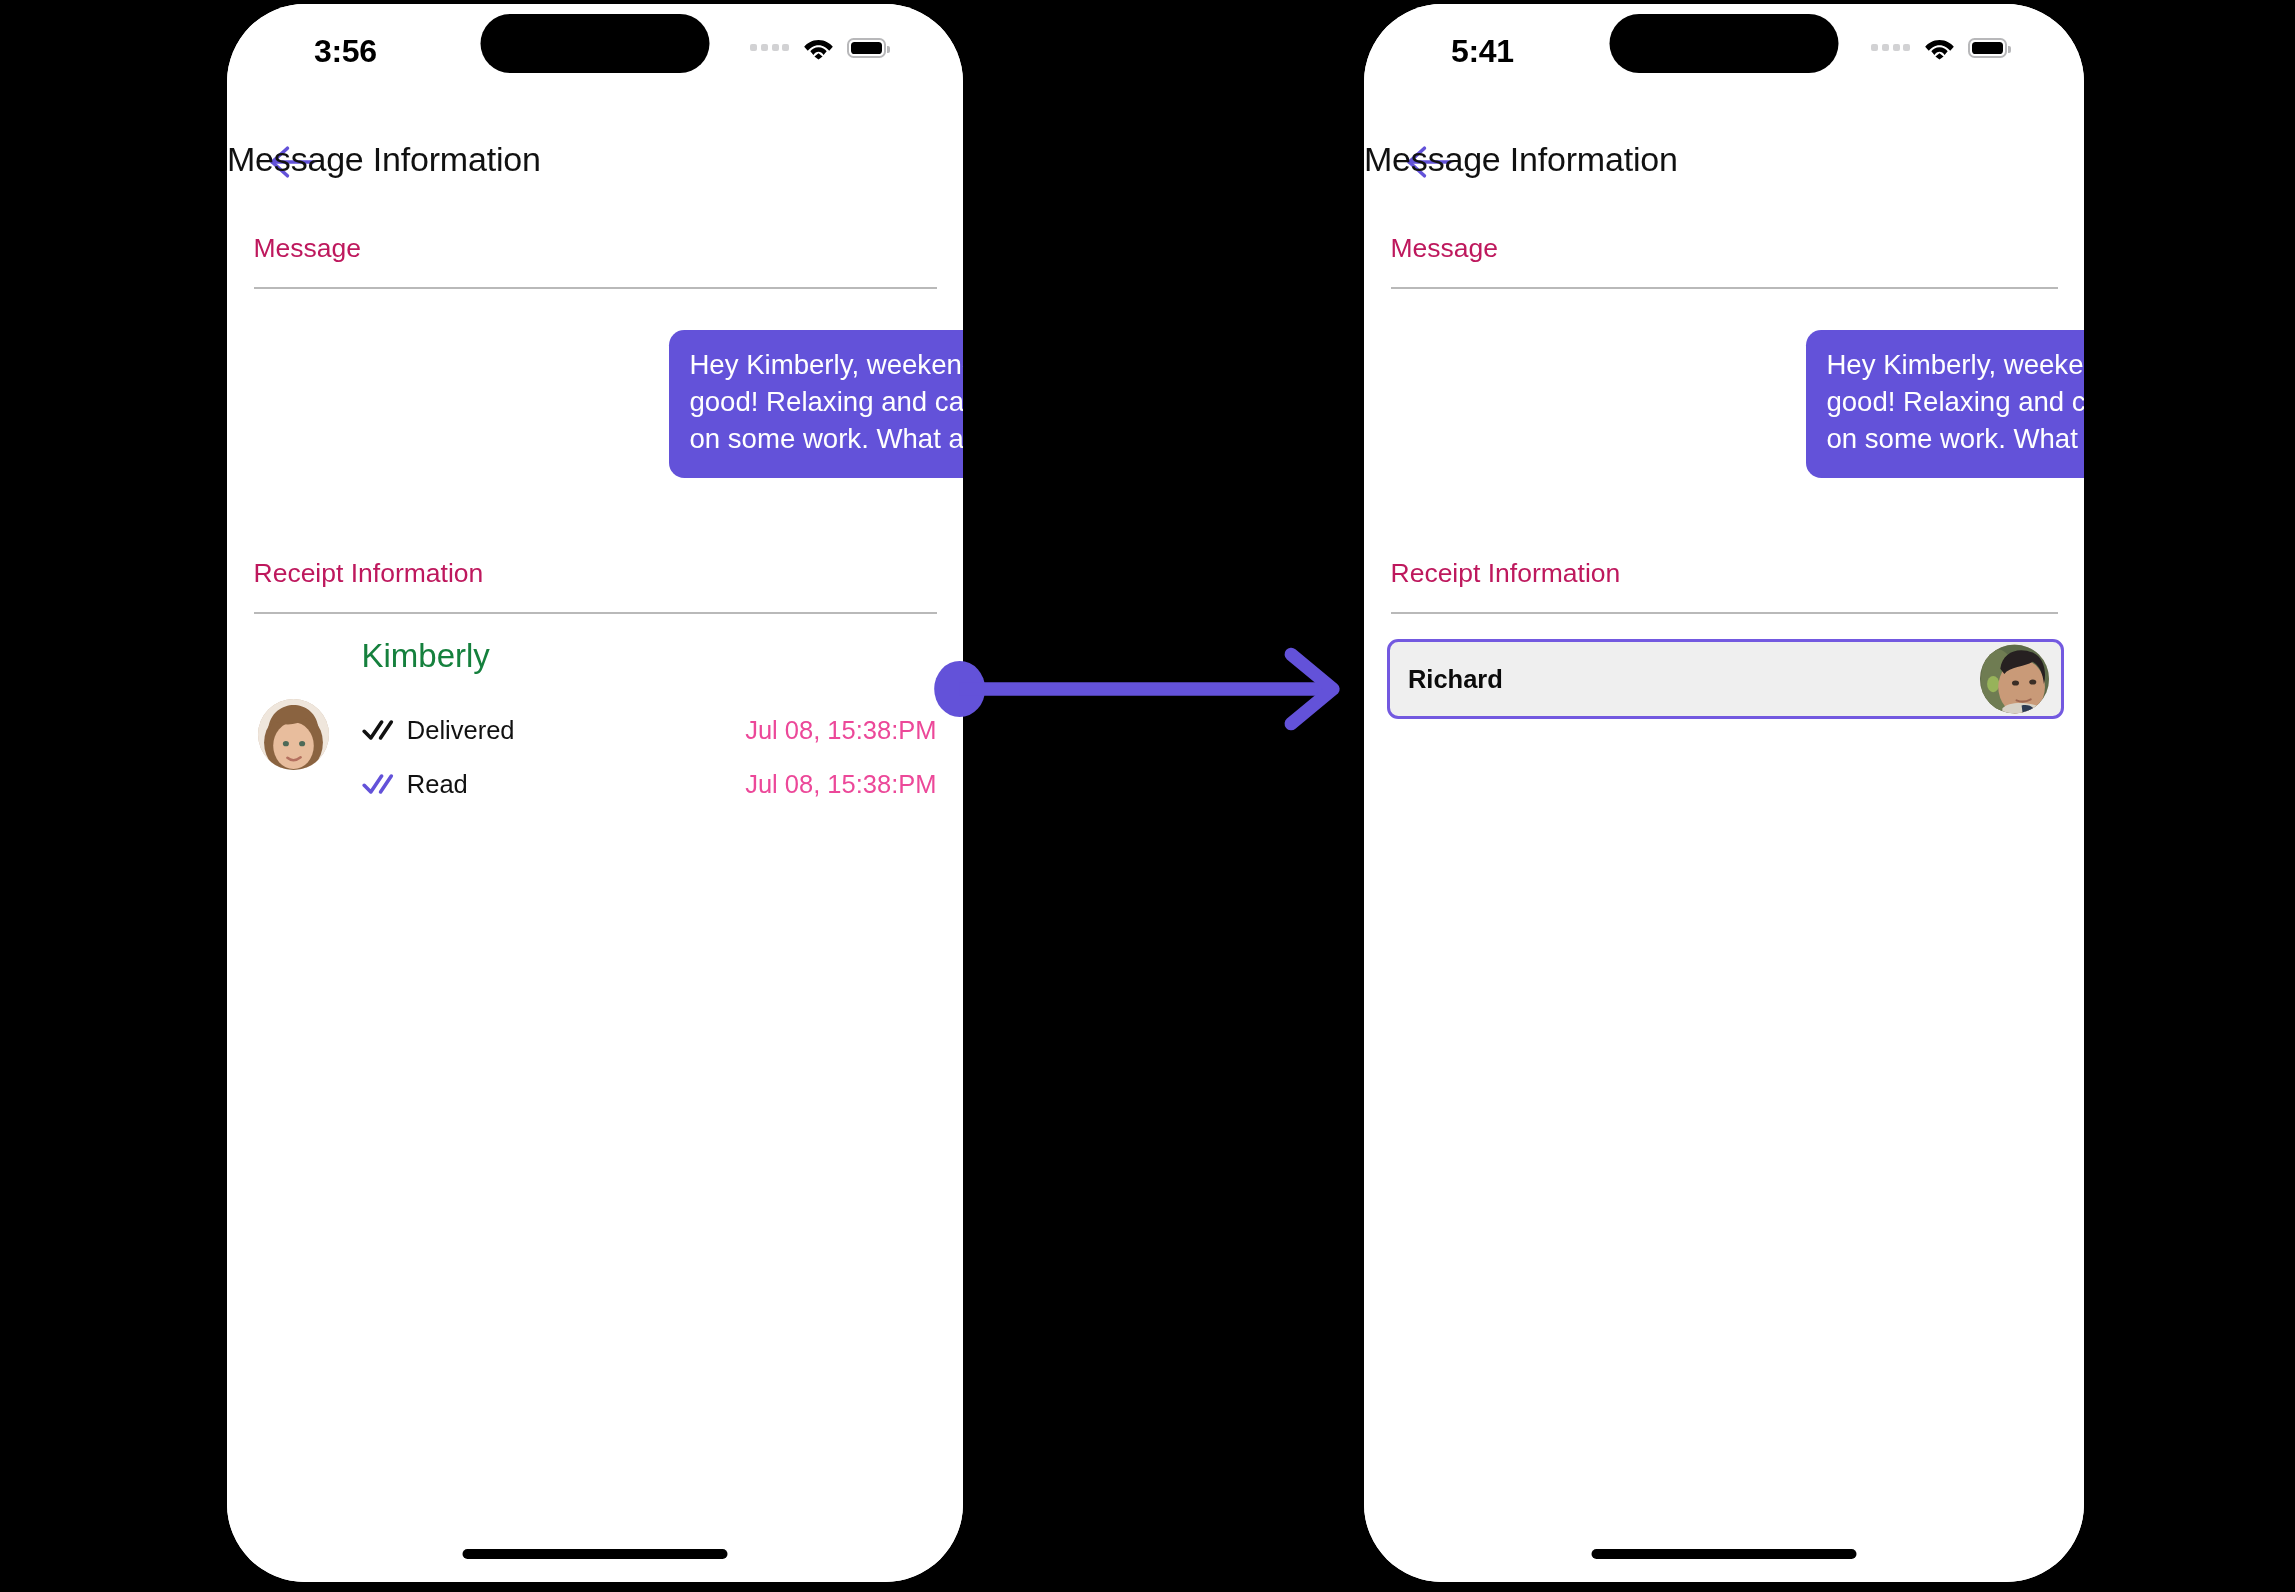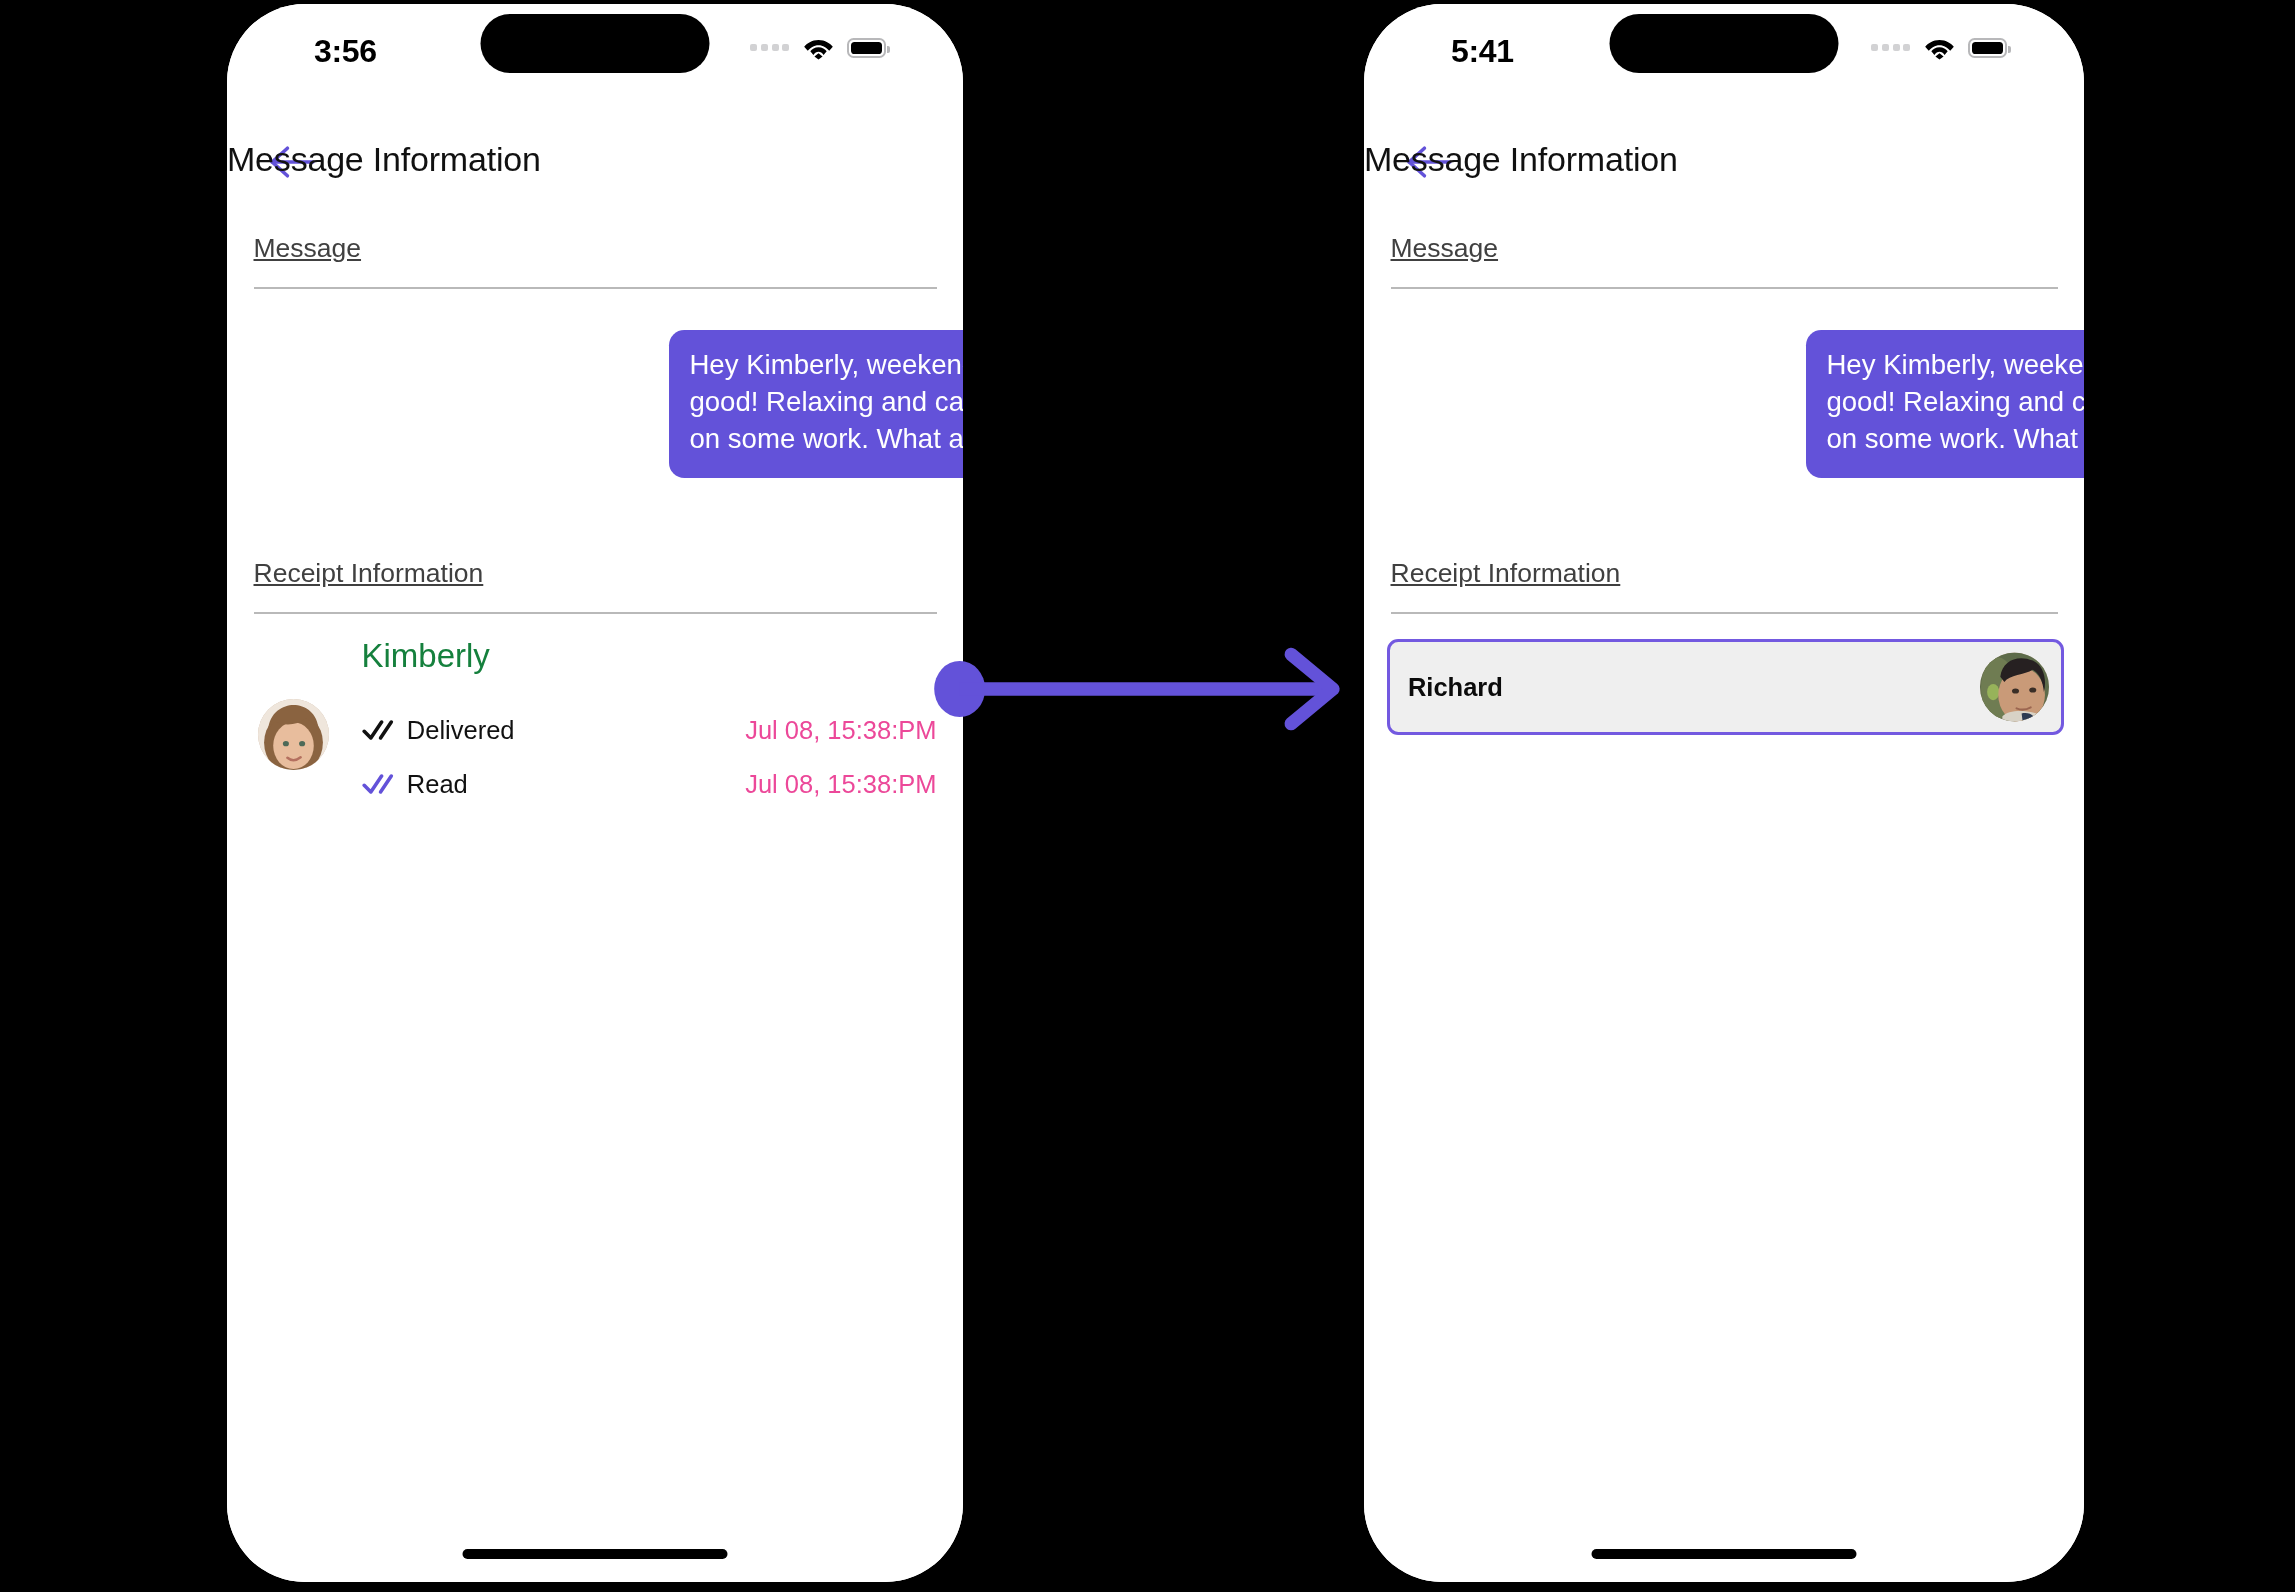--- a/index.html
+++ b/index.html
@@ -128,23 +128,22 @@
     font-weight: 400;
     color: #111111;
     letter-spacing: -0.2px;
   }
 
   
   .section-label {
     position: absolute;
     left: 26.5px;
     font-size: 26.5px;
-    color: #404040;
+    color: #be185d;
     font-weight: 400;
-    text-decoration: underline;
   }
   .divider {
     position: absolute;
     left: 26.5px;
     right: 26.5px;
     height: 2px;
     background: #b9b9b9;
   }
 
   #msg-label       { top: 229px; }
@@ -222,21 +221,21 @@
     color: #ec4899;
     white-space: nowrap;
   }
 
   
   .contact-card {
     position: absolute;
     left: 22.5px;
     right: 20px;
     top: 635px;
-    height: 96px;
+    height: 80px;
     box-sizing: border-box;
     background: #efefef;
     border: 3.1px solid #7359e0;
     border-radius: 11.2px;
     cursor: pointer;
   }
   .card-name {
     position: absolute;
     left: 18.4px;
     top: 50%;

